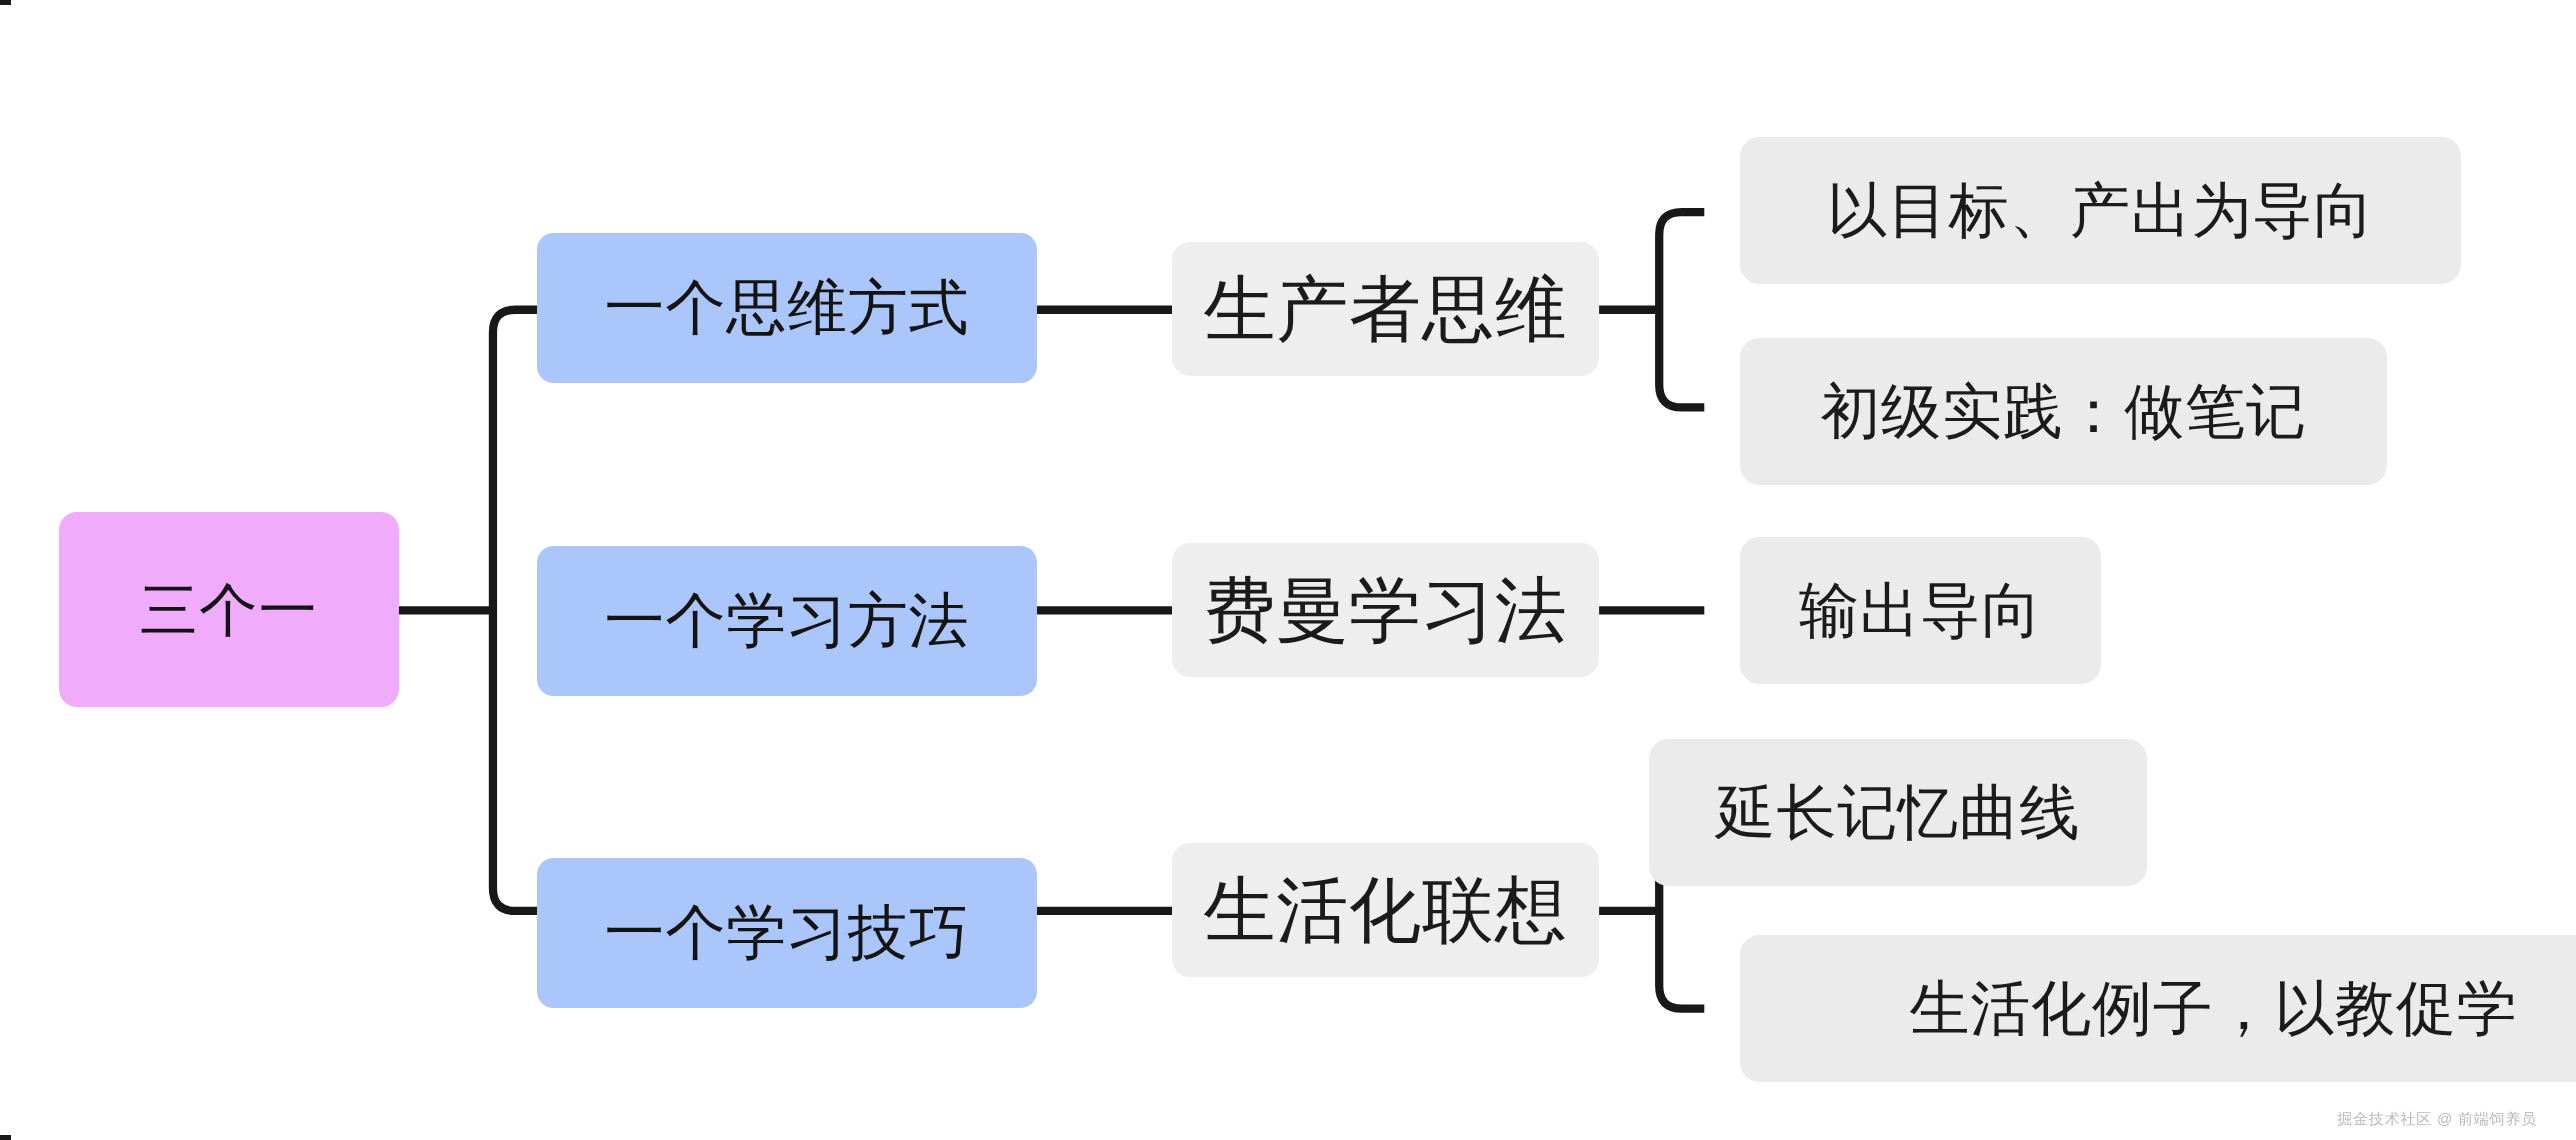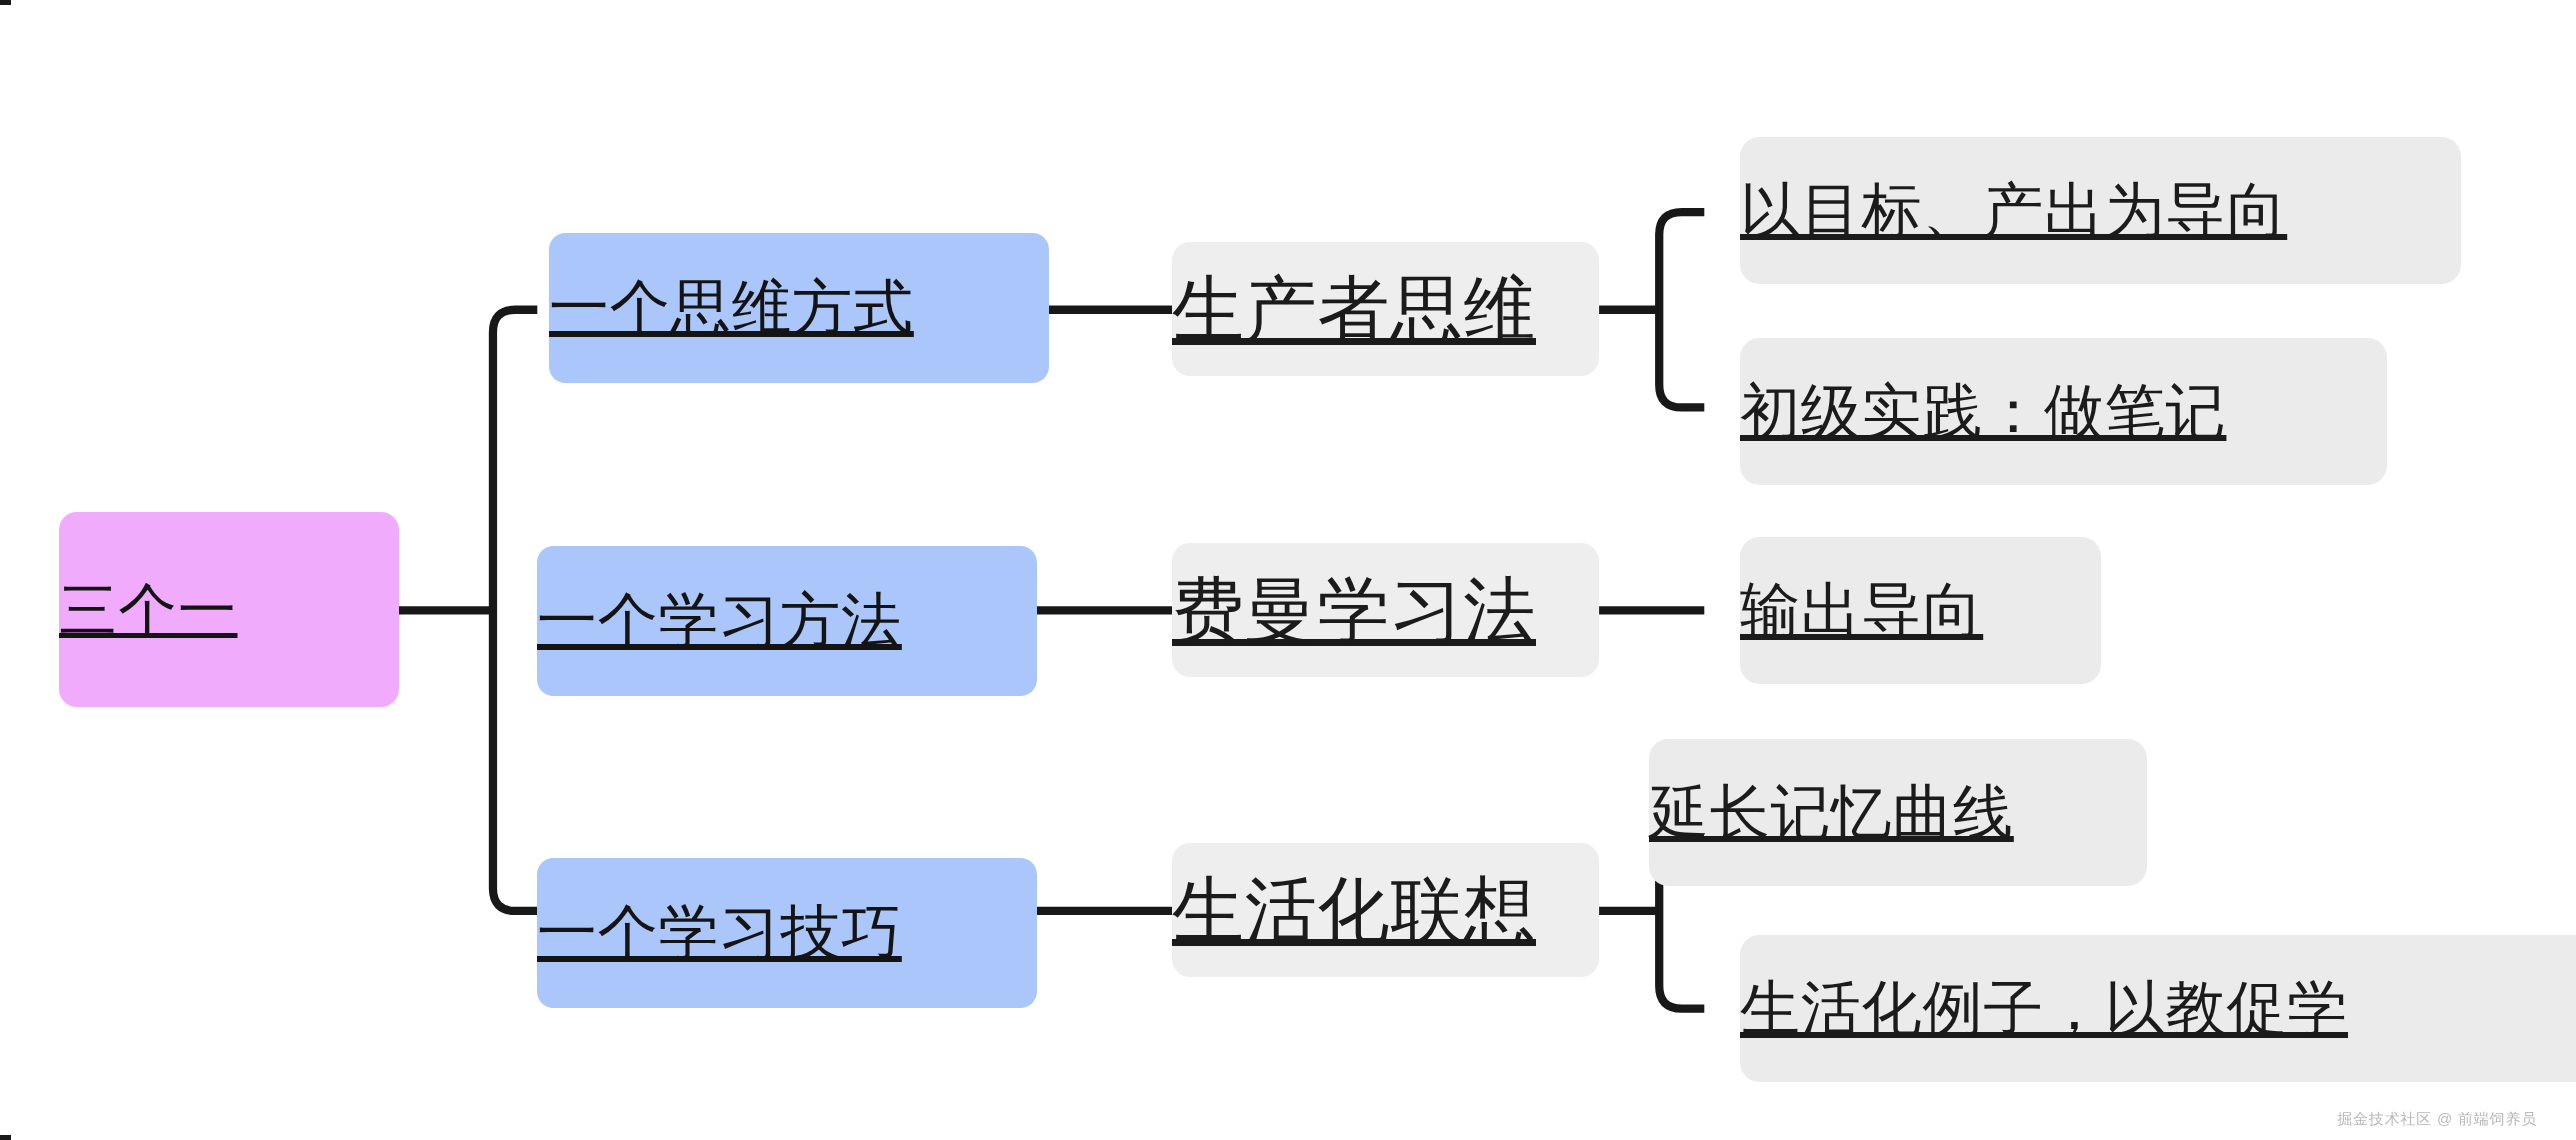--- a/index.html
+++ b/index.html
@@ -31,25 +31,24 @@
     stroke: #181818;
     stroke-width: 11;
     stroke-linecap: butt;
     stroke-linejoin: round;
   }
   
   .node {
     position: absolute;
     display: flex;
     align-items: center;
-    justify-content: flex-start;
+    justify-content: center;
     box-sizing: border-box;
     white-space: nowrap;
     line-height: 1;
-    text-decoration: underline;
   }
   .node-root {
     background: #f0abfc;
     border-radius: 18px;
     color: #141414;
     font-size: 58px;
     letter-spacing: 1.5px;
   }
   .node-l1 {
     background: #aac6fa;
@@ -116,21 +115,21 @@
     <line x1="2128" y1="812" x2="2268" y2="812"></line>
 
     <line x1="2128" y1="1212" x2="2208" y2="1212"></line>
     <path d="M 2268 1082 L 2238 1082 Q 2208 1082 2208 1112 L 2208 1312 Q 2208 1342 2238 1342 L 2268 1342"></path>
   </svg>
 
   <div class="node node-root" style="left:59px; top:512px; width:340px; height:195px;">
     <span>三个一</span>
   </div>
 
-  <div class="node node-l1" style="left:537px; top:233px; width:500px; height:150px;margin-left:12px;">
+  <div class="node node-l1" style="left:537px; top:233px; width:500px; height:150px;">
     <span>一个思维方式</span>
   </div>
 
   <div class="node node-l1" style="left:537px; top:534px; width:500px; height:150px;margin-top:12px;">
     <span>一个学习方法</span>
   </div>
 
   <div class="node node-l1" style="left:537px; top:834px; width:500px; height:150px;margin-top:24px;">
     <span>一个学习技巧</span>
   </div>

